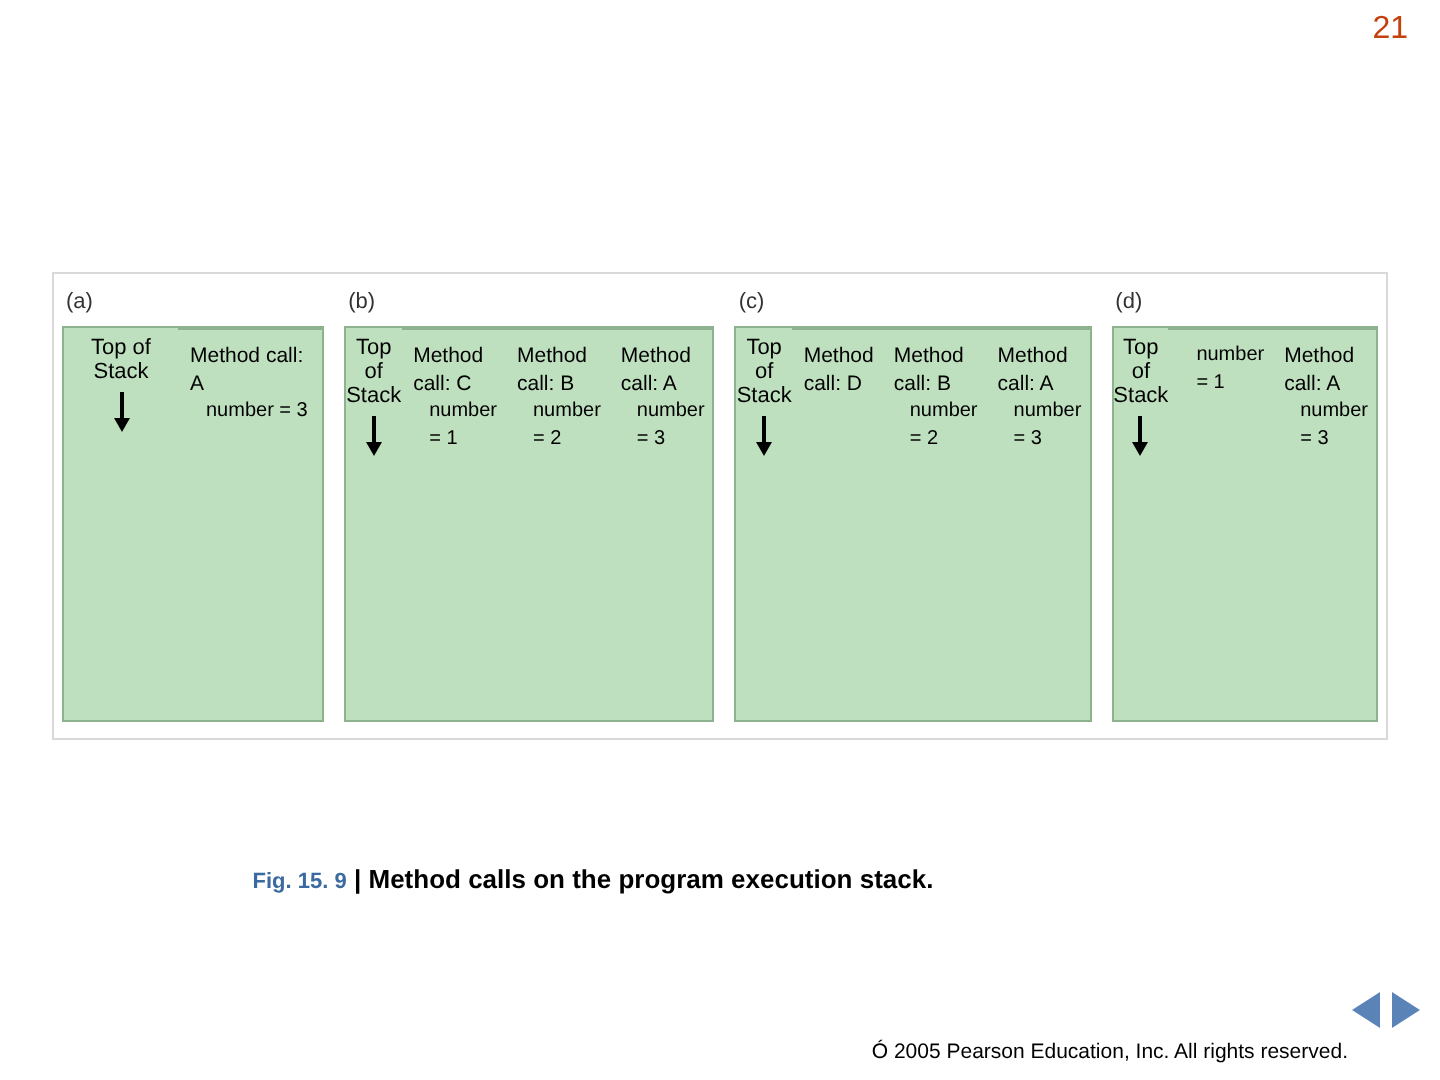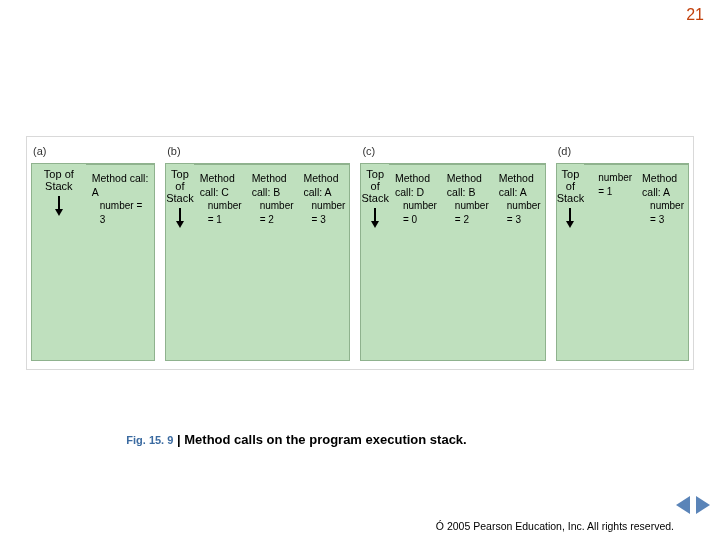--- a/index.html
+++ b/index.html
@@ -189,21 +189,20 @@
     <div class="stack-box">
       <div class="spacer"></div>
       <div class="top-block">
         <div class="top-label">Top of Stack</div>
         <div class="arrow-wrap">
             <div class="arrow"></div>
           </div>
       </div>
       <div class="frame">
         <span class="l1">Method call: D</span>
-        <span class="l2">number = 0</span>
       </div>
       <div class="frame">
         <span class="l1">Method call: B</span>
         <span class="l2">number = 2</span>
       </div>
       <div class="frame">
         <span class="l1">Method call: A</span>
         <span class="l2">number = 3</span>
       </div>
     </div>

